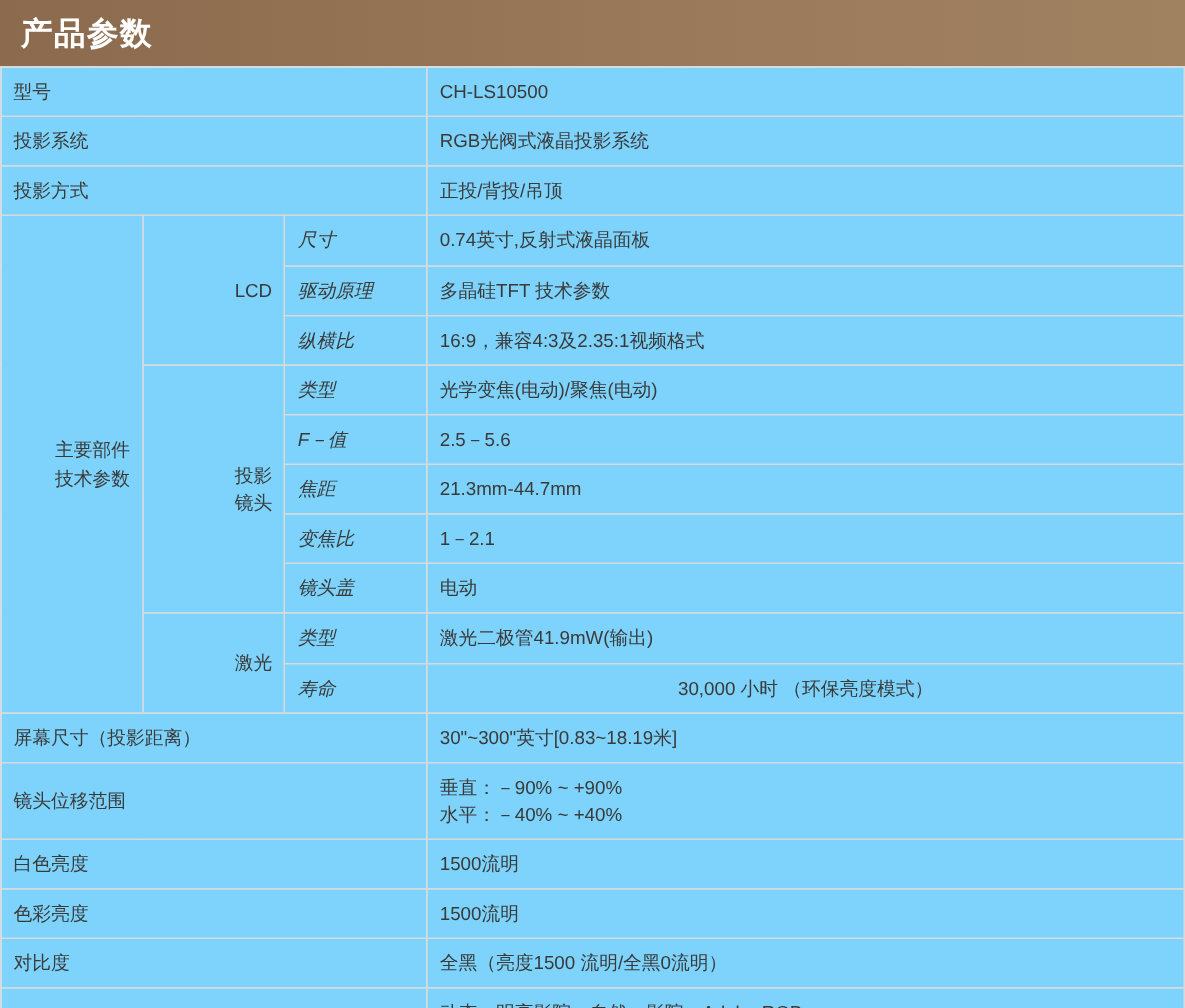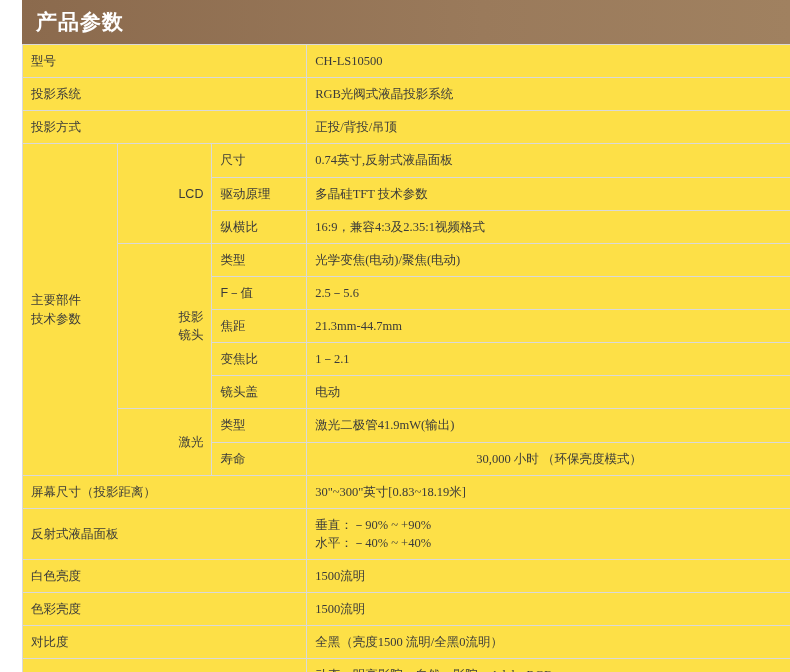--- a/index.html
+++ b/index.html
@@ -12,21 +12,20 @@
     background: #ffffff;
     font-family: "Liberation Sans", sans-serif;
     color: #333333;
     overflow: hidden;
   }
   #page {
     width: 790px;
     height: 672px;
     position: relative;
     box-sizing: border-box;
-    padding-left: 22px;
   }
   .title-bar {
     height: 44px;
     background: #8d6a4e;
     background: linear-gradient(to right, #8b6a4d 0%, #9a7a5b 60%, #a08160 100%);
     color: #ffffff;
     display: flex;
     align-items: center;
     padding-left: 14px;
     box-sizing: border-box;
@@ -41,39 +40,39 @@
     border-collapse: collapse;
     table-layout: fixed;
     font-size: 12.5px;
   }
   table.spec td {
     border: 1px solid #d9d9d9;
     padding: 7px 8px;
     vertical-align: middle;
     line-height: 1.45;
     color: #3a3a3a;
-    background: #fde047;
+    background: #7dd3fc;
     word-break: break-all;
   }
   td.label {
     width: 220px;
   }
   td.sub1 {
     width: 80px;
     text-align: right;
   }
   td.sub2 {
     width: 86px;
+    font-style: italic;
   }
   td.value {
     width: 404px;
-    font-family: Liberation Serif, serif;
   }
   .rowspan-label {
-    text-align: left;
+    text-align: right;
   }
   .multiline {
     white-space: pre-line;
   }
   .indent-val {
     padding-left: 52px;
     text-align: center;
   }
 </style>
 </head>
@@ -147,21 +146,21 @@
       <tr>
         <td class="sub2">寿命</td>
         <td class="value indent-val">30,000 小时 （环保亮度模式）</td>
       </tr>
 
       <tr>
         <td class="label" colspan="3">屏幕尺寸（投影距离）</td>
         <td class="value">30"~300"英寸[0.83~18.19米]</td>
       </tr>
       <tr>
-        <td class="label" colspan="3">反射式液晶面板</td>
+        <td class="label" colspan="3">镜头位移范围</td>
         <td class="value multiline">垂直：－90% ~ +90%
 水平：－40% ~ +40%</td>
       </tr>
       <tr>
         <td class="label" colspan="3">白色亮度</td>
         <td class="value">1500流明</td>
       </tr>
       <tr>
         <td class="label" colspan="3">色彩亮度</td>
         <td class="value">1500流明</td>

